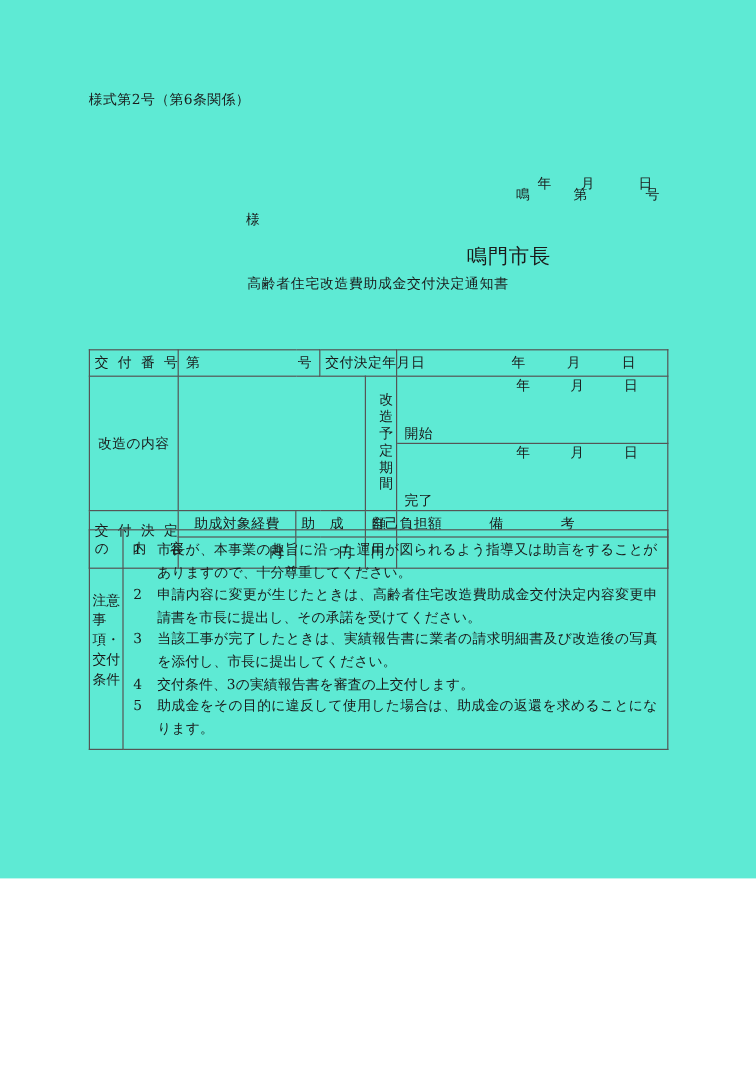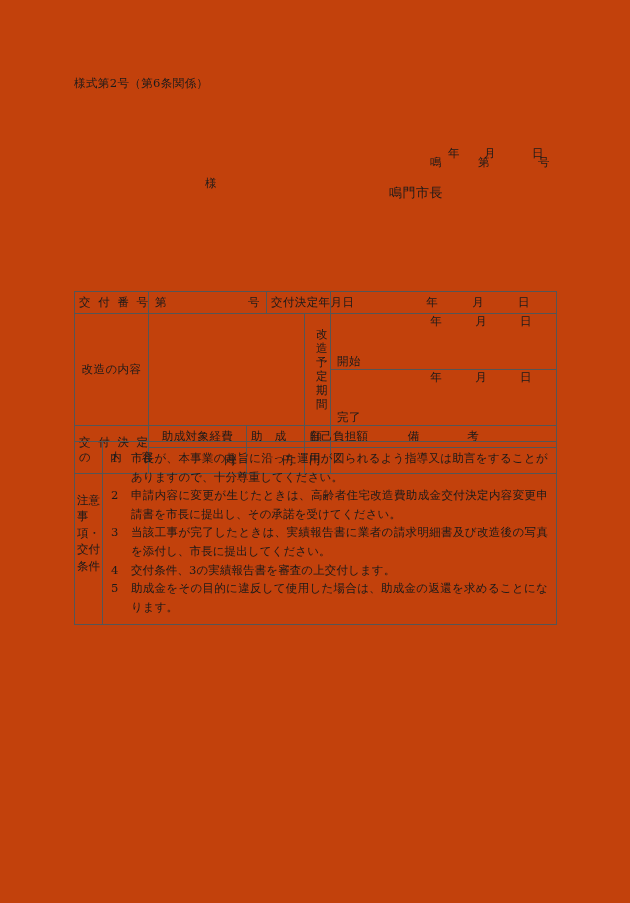--- a/index.html
+++ b/index.html
@@ -12,22 +12,22 @@
     height: 903px;
     position: relative;
     font-family: "DejaVu Serif", "Liberation Serif", serif;
     color: #1a1a1a;
     overflow: hidden;
   }
   .page {
     position: absolute;
     left: 0; top: 0;
     width: 630px;
-    height: 903px;
-    background: #c2410c;
+    height: 732px;
+    background: #5eead4;
   }
   .form-no {
     position: absolute;
     left: 74px;
     top: 76px;
     font-size: 11.5px;
     letter-spacing: 0.4px;
     white-space: nowrap;
   }
   .doc-number {
@@ -50,22 +50,22 @@
   .addressee {
     position: absolute;
     left: 205px;
     top: 176px;
     font-size: 11.5px;
     letter-spacing: 0.5px;
   }
   .issuer {
     position: absolute;
     left: 389px;
-    top: 184px;
-    font-size: 13px;
+    top: 202px;
+    font-size: 17px;
     letter-spacing: 0.5px;
     white-space: nowrap;
   }
   .doc-title {
     position: absolute;
     left: 0;
     top: 229px;
     width: 630px;
     text-align: center;
     font-size: 11.5px;
@@ -194,20 +194,21 @@
 <div class="page">
 
   <div class="form-no">様式第2号（第6条関係）</div>
 
   <div class="doc-number">鳴　　　第　　　　号</div>
   <div class="doc-date">年　　月　　　日</div>
 
   <div class="addressee">様</div>
   <div class="issuer">鳴門市長</div>
 
+  <div class="doc-title">高齢者住宅改造費助成金交付決定通知書</div>
 
 
   <table class="form">
     <colgroup>
       <col style="width:74px">
       <col style="width:98px">
       <col style="width:20px">
       <col style="width:38px">
       <col style="width:26px">
       <col style="width:226px">

